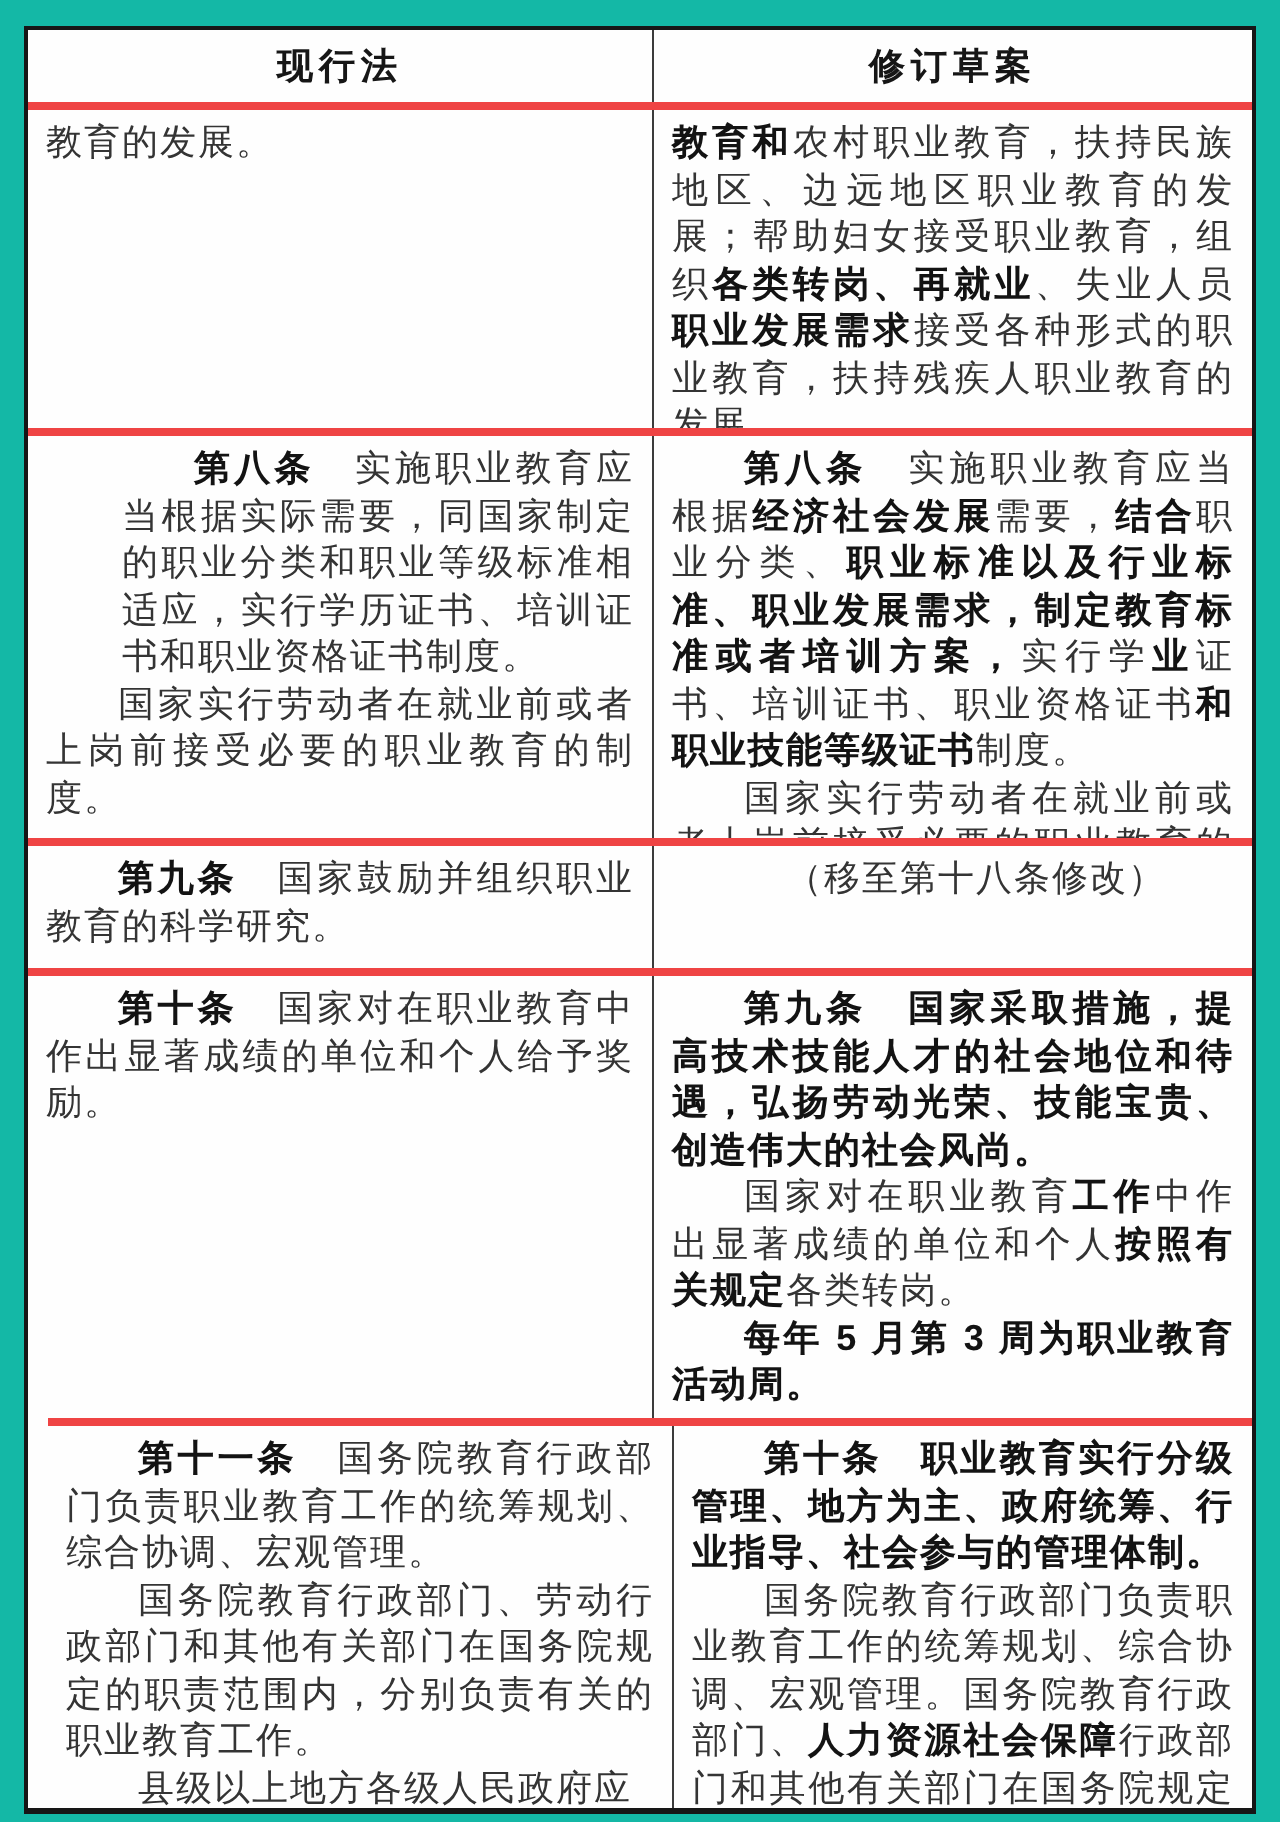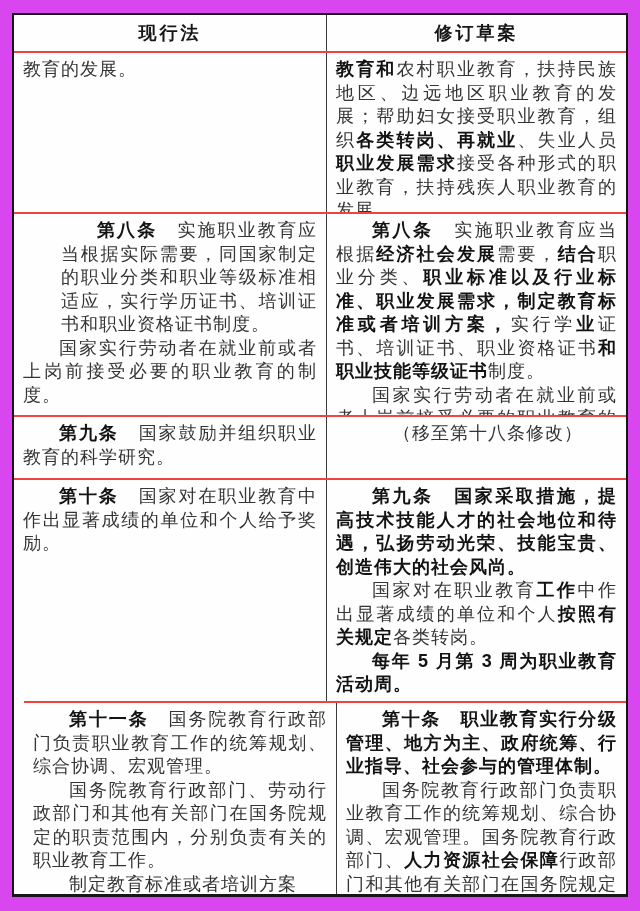--- a/index.html
+++ b/index.html
@@ -5,34 +5,34 @@
   html, body { margin: 0; padding: 0; }
   body {
     width: 640px; height: 911px;
     background: #ffffff;
     font-family: "Liberation Serif", "DejaVu Serif", serif;
     overflow: hidden;
   }
   .page {
     position: relative;
     width: 640px; height: 911px;
-    background: #d946ef;
+    background: #14b8a6;
   }
   .cmp-table {
     position: absolute;
     left: 12px; top: 13px;
     width: 616px;
     box-sizing: border-box;
     border: 2px solid #161616;
     border-bottom-width: 3px;
     background: #fefefe;
   }
   .row {
     display: flex;
-    border-top: 2px solid #ef4444;
+    border-top: 4px solid #ef4444;
     overflow: hidden;
   }
   .row.header-row { border-top: none; height: 36px; }
   .r1 { height: 159px; }
   .r2 { height: 201px; }
   .r3 { height: 61px; gap: 48px;  }
   .r4 { height: 221px; }
   .r5 { height: 191px; margin-left: 10px; }
   .cell {
     box-sizing: border-box;
@@ -119,21 +119,21 @@
           <p class="para" style="text-indent: 2em;"><span class="run b">第九条　国家采取措施，提高技术技能人才的社会地位和待遇，弘扬劳动光荣、技能宝贵、创造伟大的社会风尚。</span></p>
           <p class="para" style="text-indent: 2em;"><span class="run">国家对在职业教育</span><span class="run b">工作</span><span class="run">中作出显著成绩的单位和个人</span><span class="run b">按照有关规定</span><span class="run">各类转岗。</span></p>
           <p class="para" style="text-indent: 2em;"><span class="run b">每年 5 月第 3 周为职业教育活动周。</span></p>
         </div>
     </div>
 
     <div class="row r5">
       <div class="cell left body-cell">
           <p class="para" style="text-indent: 2em;"><span class="run b">第十一条</span><span class="run">　国务院教育行政部门负责职业教育工作的统筹规划、综合协调、宏观管理。</span></p>
           <p class="para" style="text-indent: 2em;"><span class="run">国务院教育行政部门、劳动行政部门和其他有关部门在国务院规定的职责范围内，分别负责有关的职业教育工作。</span></p>
-          <p class="para" style="text-indent: 2em;"><span class="run">制定教育标准或者培训方案</span></p>
+          <p class="para" style="text-indent: 2em;"><span class="run">县级以上地方各级人民政府应</span></p>
         </div>
       <div class="cell right body-cell">
           <p class="para" style="text-indent: 2em;"><span class="run b">第十条　职业教育实行分级管理、地方为主、政府统筹、行业指导、社会参与的管理体制。</span></p>
           <p class="para" style="text-indent: 2em;"><span class="run">国务院教育行政部门负责职业教育工作的统筹规划、综合协调、宏观管理。国务院教育行政部门、</span><span class="run b">人力资源社会保障</span><span class="run">行政部门和其他有关部门在国务院规定的职责范围内，</span></p>
         </div>
     </div>
 
   </div>
 </div>
 

